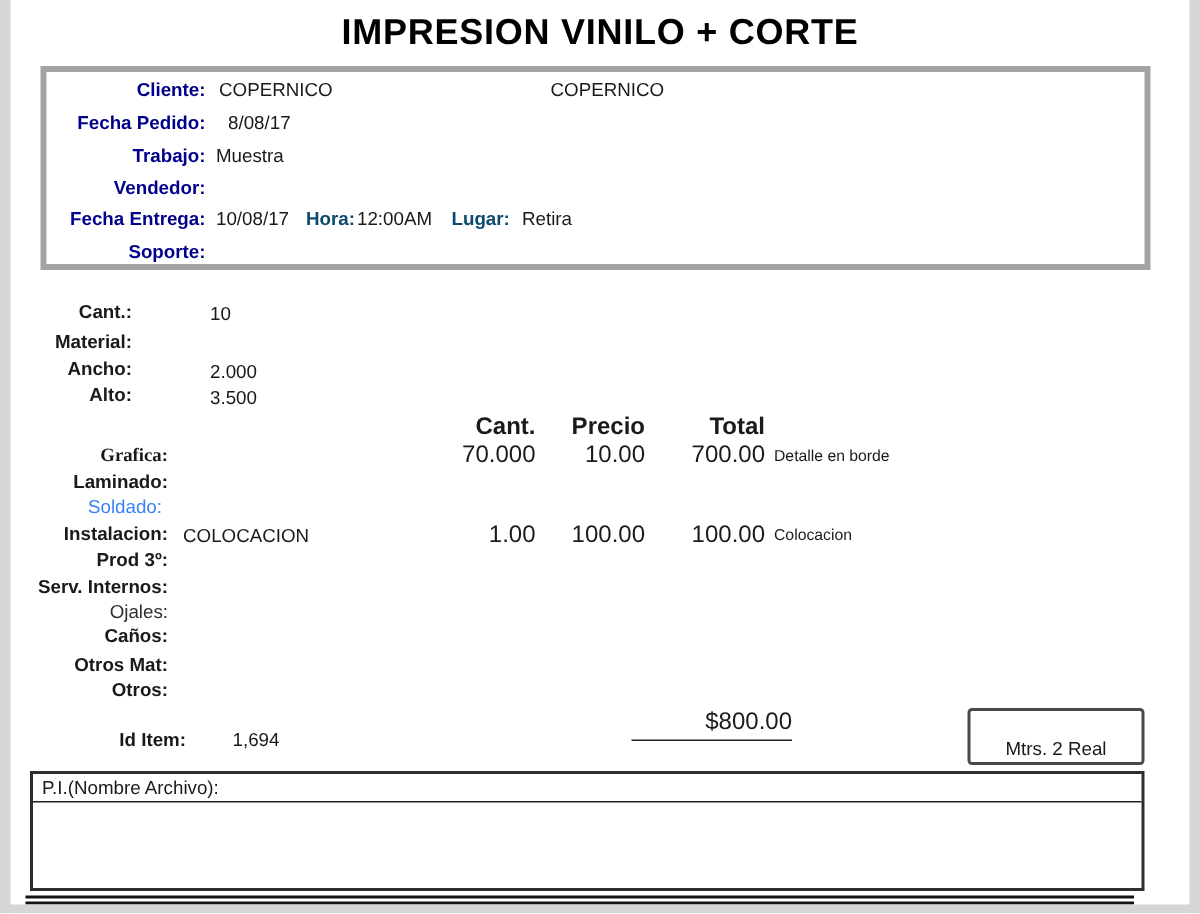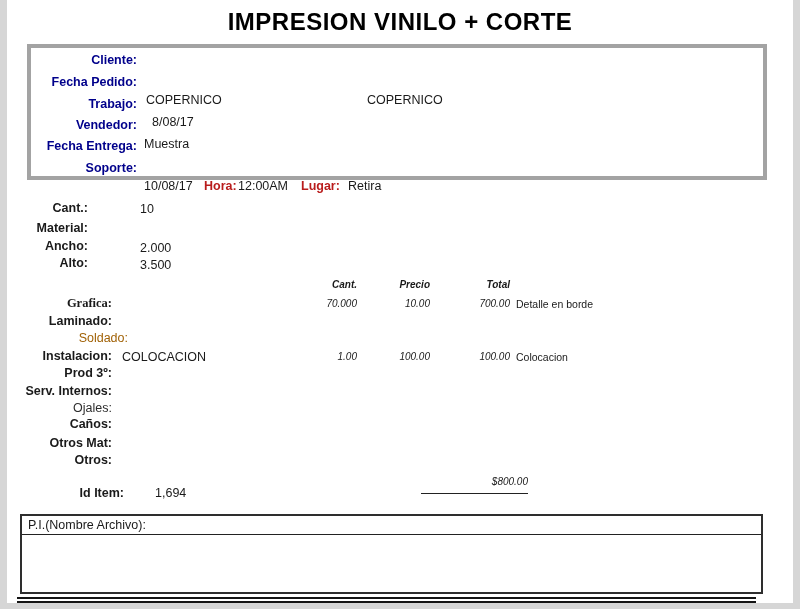--- a/index.html
+++ b/index.html
@@ -3,33 +3,33 @@
 <meta charset="utf-8">
 <style>
   * { margin:0; padding:0; box-sizing:border-box; }
   html,body { width:800px; height:609px; background:#ffffff; }
   .screen {
     position:relative; width:800px; height:609px; background:#ffffff; overflow:hidden;
     font-family:"Liberation Sans","DejaVu Sans",sans-serif; color:#1a1a1a;
   }
   .t { position:absolute; white-space:nowrap; font-size:12.5px; line-height:15px; }
   .b { font-weight:bold; }
-  .blue { color:#b91c1c; }
+  .blue { color:#0c4a6e; }
   .small { font-size:10.5px; line-height:13px; }
   .ra { text-align:right; }
   .box { position:absolute; border:4px solid #a3a3a3; background:#fff; }
   .title {
     position:absolute; top:7px; left:0; width:100%; text-align:center;
     font-size:24px; line-height:30px; font-weight:bold; letter-spacing:.5px; color:#000;
   }
   
   .hlabel { position:absolute; left:0; width:106px; text-align:right; color:#00008B; font-weight:bold; white-space:nowrap; font-size:12.5px; line-height:15px; }
-  .hval { position:absolute; white-space:nowrap; font-size:12.5px; line-height:15px;margin-top:40px; }
+  .hval { position:absolute; white-space:nowrap; font-size:12.5px; line-height:15px; }
   
-  .num { position:absolute; text-align:right; white-space:nowrap; font-size:10px; line-height:15px;font-style:italic; }
+  .num { position:absolute; text-align:right; white-space:nowrap; font-size:16px; line-height:15px; }
   .col-cant   { left:280px; width:77px; }
   .col-precio { left:358px; width:72px; }
   .col-total  { left:438px; width:72px; }
   .rule { position:absolute; background:#222; height:1px; }
   .dblrule { position:absolute; left:17px; top:597px; width:739px; height:6px;
              border-top:2px solid #141414; border-bottom:2px solid #141414; }
   .edge { position:absolute; background:#d6d6d6; }
   .mtrs-box { position:absolute; left:645px; top:472px; width:118px; height:38px;
               border:2px solid #4a4a4a; border-radius:3px; background:#fff; }
   .mtrs-box .lbl { position:absolute; bottom:1px; left:0; width:100%; text-align:center;
@@ -77,21 +77,21 @@
   <div class="t b ra" style="left:10px; top:256px; width:78px;">Alto:</div>
   <div class="t" style="left:140px; top:258px;">3.500</div>
 
 
   <div class="num b col-cant" style="top:277px;">Cant.</div>
   <div class="num b col-precio" style="top:277px;">Precio</div>
   <div class="num b col-total" style="top:277px;">Total</div>
 
   <div class="t b ra" style="left:10px; top:296px; width:102px;font-family:Liberation Serif, serif;">Grafica:</div>
   <div class="t b ra" style="left:10px; top:314px; width:102px;">Laminado:</div>
-  <div class="t ra" style="left:26px; top:331px; width:102px; color:#a16207;">Soldado:</div>
+  <div class="t ra" style="left:6px; top:331px; width:102px; color:#3b82f6;">Soldado:</div>
   <div class="t b ra" style="left:10px; top:349px; width:102px;">Instalacion:</div>
   <div class="t b ra" style="left:10px; top:366px; width:102px;">Prod 3º:</div>
   <div class="t b ra" style="left:10px; top:384px; width:102px;">Serv. Internos:</div>
   <div class="t ra" style="left:10px; top:401px; width:102px; color:#2e2e2e;">Ojales:</div>
   <div class="t b ra" style="left:10px; top:417px; width:102px;">Caños:</div>
   <div class="t b ra" style="left:10px; top:436px; width:102px;">Otros Mat:</div>
   <div class="t b ra" style="left:10px; top:453px; width:102px;">Otros:</div>
 
   <div class="t" style="left:122px; top:350px;">COLOCACION</div>
 
@@ -104,20 +104,23 @@
   <div class="num col-precio" style="top:349px;">100.00</div>
   <div class="num col-total" style="top:349px;">100.00</div>
   <div class="t small" style="left:516px; top:351px;">Colocacion</div>
 
   <div class="t b ra" style="left:10px; top:486px; width:114px;">Id Item:</div>
   <div class="t" style="left:155px; top:486px;">1,694</div>
 
   <div class="num" style="left:440px; top:474px; width:88px;">$800.00</div>
   <div class="rule" style="left:421px; top:493px; width:107px;"></div>
 
+  <div class="mtrs-box">
+    <span class="lbl">Mtrs. 2 Real</span>
+  </div>
 
   <div class="pi-box">
     <span class="lbl">P.I.(Nombre Archivo):</span>
     <span class="hr"></span>
   </div>
 
   <div class="dblrule"></div>
 
   <div class="edge" style="left:0; top:0; width:7px; height:609px;"></div>
   <div class="edge" style="left:793px; top:0; width:7px; height:609px;"></div>

